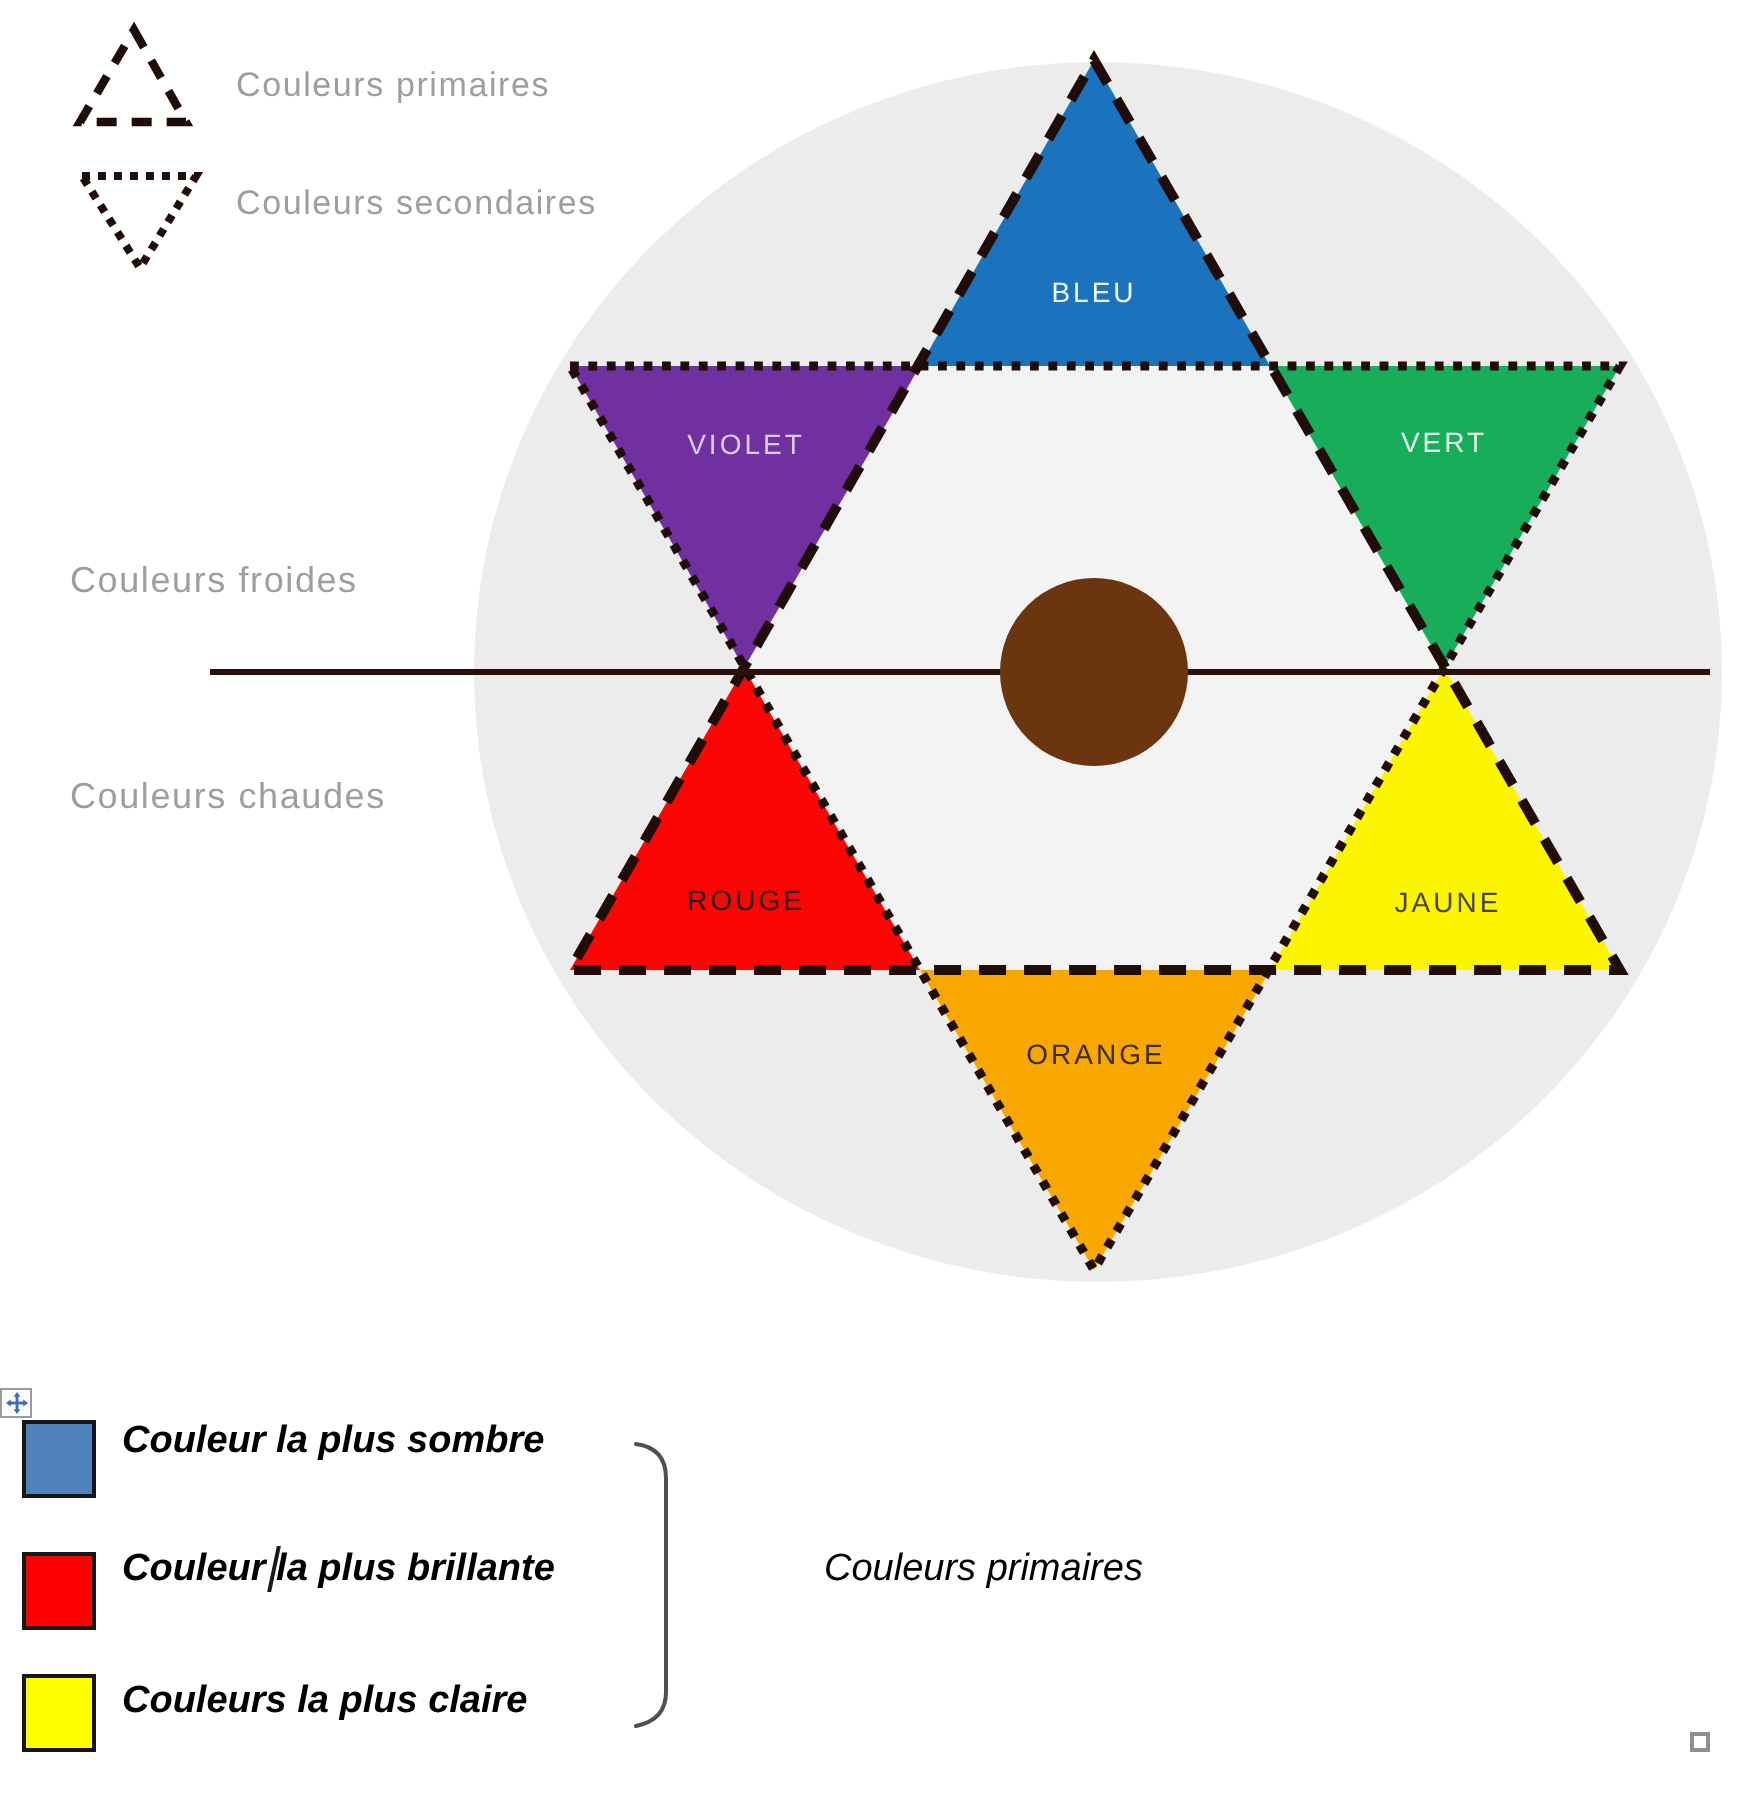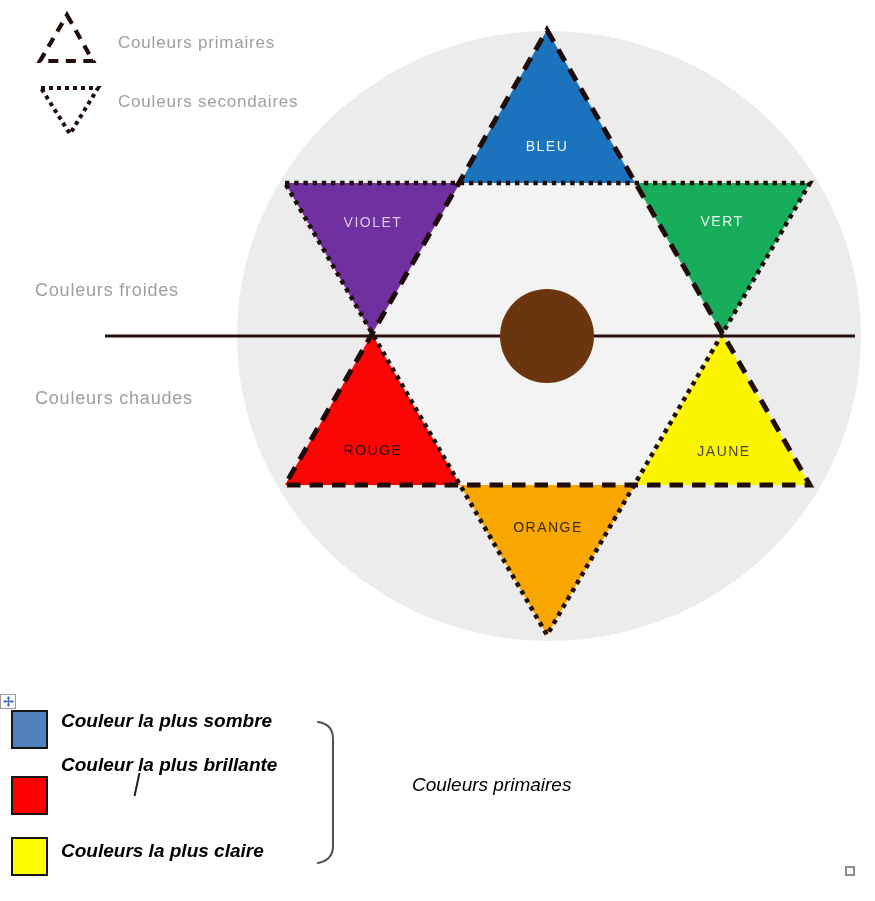--- a/index.html
+++ b/index.html
@@ -77,21 +77,21 @@
         <polygon points="11,5.5 8.6,3.8 8.6,7.2" stroke="none"></polygon>
       </g>
     </svg>
   </div>
 
   <div class="swatch" style="top: 710px; background: rgb(79, 129, 189);"></div>
   <div class="swatch" style="top: 776px; background: rgb(255, 0, 0);"></div>
   <div class="swatch" style="top: 837px; background: rgb(255, 255, 0);"></div>
 
   <div class="swatch-label" style="top:685px;margin-top:25px;">Couleur la plus sombre</div>
-  <div class="swatch-label" style="top:754px;">Couleur la plus brillante</div>
+  <div class="swatch-label" style="top:774px;">Couleur la plus brillante</div>
   <div class="swatch-label" style="top:840px;">Couleurs la plus claire</div>
 
   <div class="caret"></div>
 
   <svg class="bracket-svg" width="30" height="156" viewBox="0 0 30 156">
     <path d="M6,8 Q21,10 21,25 L21,132 Q21,146 6,149" fill="none" stroke="#4f4f4f" stroke-width="2" stroke-linecap="round"></path>
   </svg>
 
   <div class="group-label">Couleurs primaires</div>
 

